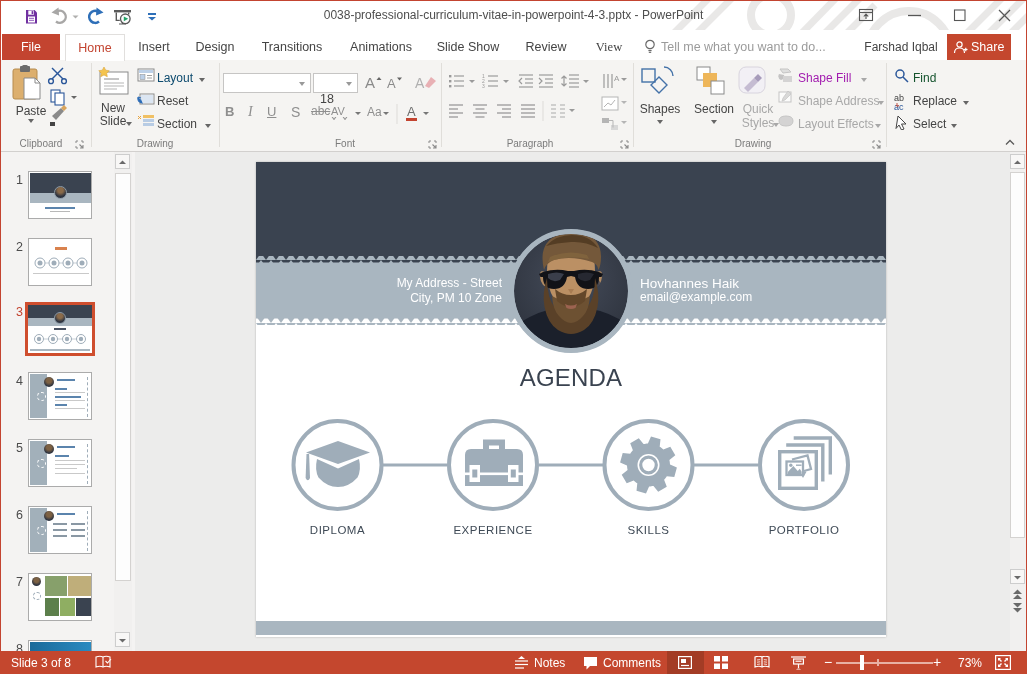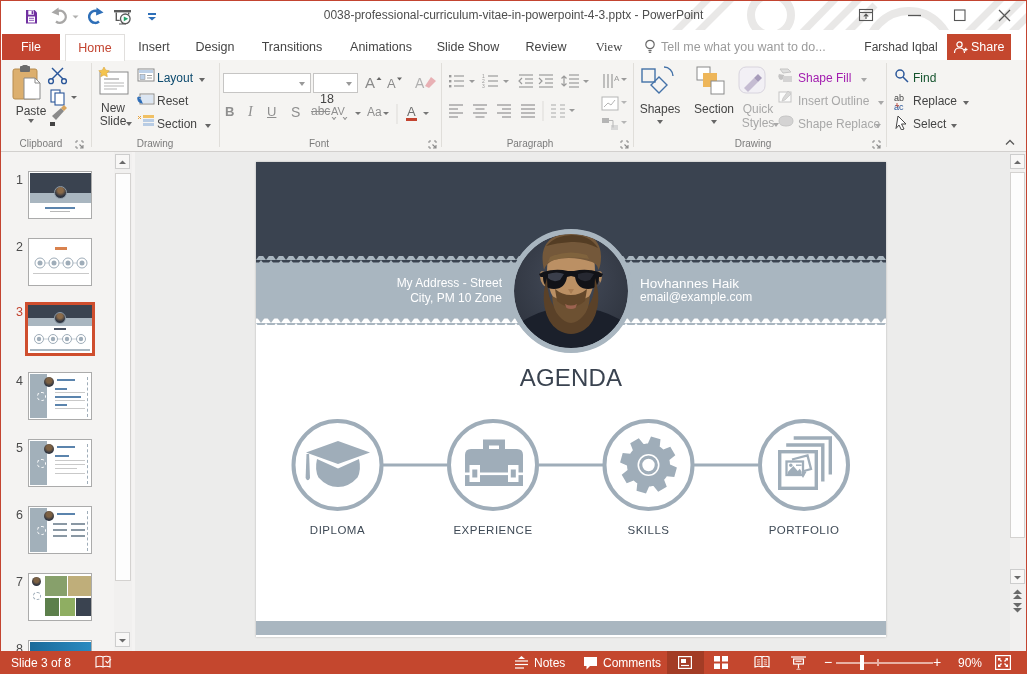--- a/index.html
+++ b/index.html
@@ -136,21 +136,21 @@
 </div>
 
 <div class="abs" id="ribbon">
   <div class="gsep" style="left:90px"></div>
   <div class="gsep" style="left:218px"></div>
   <div class="gsep" style="left:440px"></div>
   <div class="gsep" style="left:632px"></div>
   <div class="gsep" style="left:885px"></div>
   <div class="glabel" style="left:4px;width:72px;">Clipboard</div>
   <div class="glabel" style="left:118px;width:72px;">Drawing</div>
-  <div class="glabel" style="left:282px;width:72px;">Font</div>
+  <div class="glabel" style="left:282px;width:72px;text-align:right;">Font</div>
   <div class="glabel" style="left:493px;width:72px;">Paragraph</div>
   <div class="glabel" style="left:716px;width:72px;">Drawing</div>
   <div class="glabel" style="left:893px;width:72px;margin-top:48px;">Editing</div>
 
   <svg class="abs" style="left:74px;top:80px" width="9" height="9" viewBox="0 0 9 9">
       <g stroke="#8a8a8a" fill="none">
         <path d="M1 3 V1 H3 M6 1 H8 V3 M1 6 v2 h2"></path>
         <path d="M4.5 4.5 L8 8 M8 5 v3 h-3" stroke-width="1.1"></path>
       </g>
     </svg>
@@ -424,23 +424,23 @@
     <g transform="translate(0,22)" opacity="0.75">
       <rect x="2" y="2" width="12" height="10" fill="#fff" stroke="#b5b5b5"></rect>
       <path d="M11 1 l3 3 -6 6 -3 1 1 -3 Z" fill="#d0d0d0" stroke="#b5b5b5" stroke-width="0.7"></path>
     </g>
     <g transform="translate(0,45)" opacity="0.75">
       <path d="M2 8 q0 -5 7 -5 q7 0 7 5 q0 5 -7 5 q-7 0 -7 -5" fill="#c9c9c9" stroke="#b5b5b5"></path>
     </g>
   </svg>
   <div class="abs" style="left:797px;top:11px;font-size:12px;color:#a21caf;">Shape Fill</div>
   <div class="abs dd" style="left:860px;top:18px;border-top-color:#a8a8a8;"></div>
-  <div class="abs" style="left:797px;top:34px;font-size:12px;color:#a8a8a8;">Insert Outline</div>
+  <div class="abs" style="left:797px;top:34px;font-size:12px;color:#a8a8a8;">Shape Address</div>
   <div class="abs dd" style="left:877px;top:41px;border-top-color:#a8a8a8;"></div>
-  <div class="abs" style="left:797px;top:57px;font-size:12px;color:#a8a8a8;">Shape Replace</div>
+  <div class="abs" style="left:797px;top:57px;font-size:12px;color:#a8a8a8;">Layout Effects</div>
   <div class="abs dd" style="left:874px;top:64px;border-top-color:#a8a8a8;"></div>
 
   <svg class="abs" style="left:893px;top:8px" width="16" height="62" viewBox="0 0 16 62">
     <g fill="none" stroke="#2b579a" stroke-width="1.5">
       <circle cx="6" cy="6" r="4"></circle>
       <line x1="9" y1="9" x2="14" y2="14"></line>
     </g>
     <g font-family="Liberation Sans">
       <text x="0" y="33" font-size="9" fill="#444">ab</text>
       <text x="0" y="42" font-size="9" fill="#2b579a">ac</text>
@@ -783,21 +783,21 @@
       <line x1="4.5" y1="5.2" x2="10.5" y2="5.2"></line>
       <line x1="7.5" y1="8" x2="7.5" y2="12"></line>
     </g>
     <path d="M5 13.4 q2.5 -1.8 5 0 Z" fill="#fff"></path>
   </svg>
   <div class="abs" style="left:824px;top:3px;font-size:14px;">−</div>
   <div class="abs" style="left:836px;top:11px;width:97px;height:1.5px;background:#e8b0a4;"></div>
     <div class="abs" style="left:877px;top:8px;width:1.5px;height:7px;background:#e8b0a4;"></div>
   <div class="abs" style="left:860px;top:4px;width:4px;height:15px;background:#fff;"></div>
   <div class="abs" style="left:933px;top:3px;font-size:14px;">+</div>
-  <div class="abs" style="left:958px;top:5px;">90%</div>
+  <div class="abs" style="left:958px;top:5px;">73%</div>
   <svg class="abs" style="left:995px;top:4px" width="16" height="15" viewBox="0 0 16 15">
     <rect x="0.6" y="0.6" width="14.8" height="13.8" fill="none" stroke="#fff" stroke-width="1.2"></rect>
     <g fill="#fff">
       <path d="M3 3 h3 l-1 1 2 2 -1 1 -2 -2 -1 1 Z"></path>
       <path d="M13 3 h-3 l1 1 -2 2 1 1 2 -2 1 1 Z"></path>
       <path d="M3 12 h3 l-1 -1 2 -2 -1 -1 -2 2 -1 -1 Z"></path>
       <path d="M13 12 h-3 l1 -1 -2 -2 1 -1 2 2 1 -1 Z"></path>
     </g>
   </svg>
 </div>

